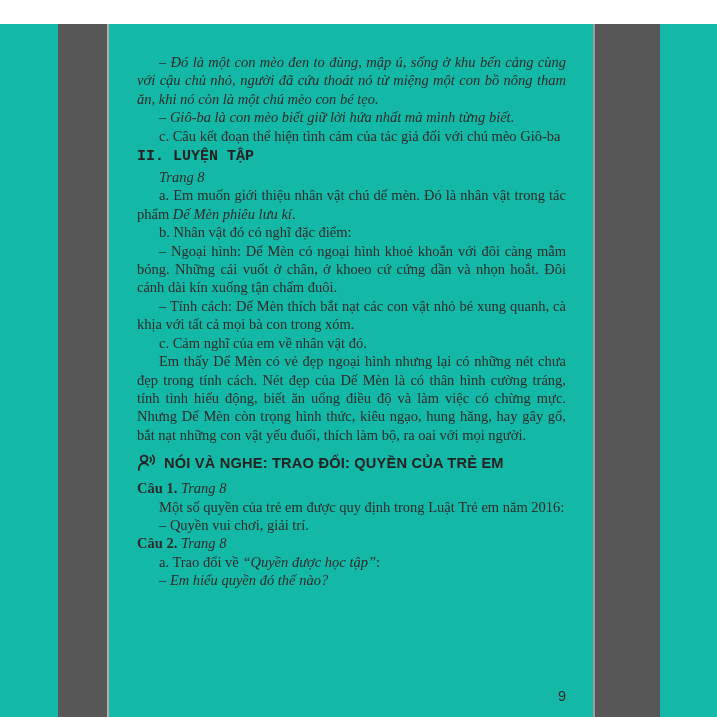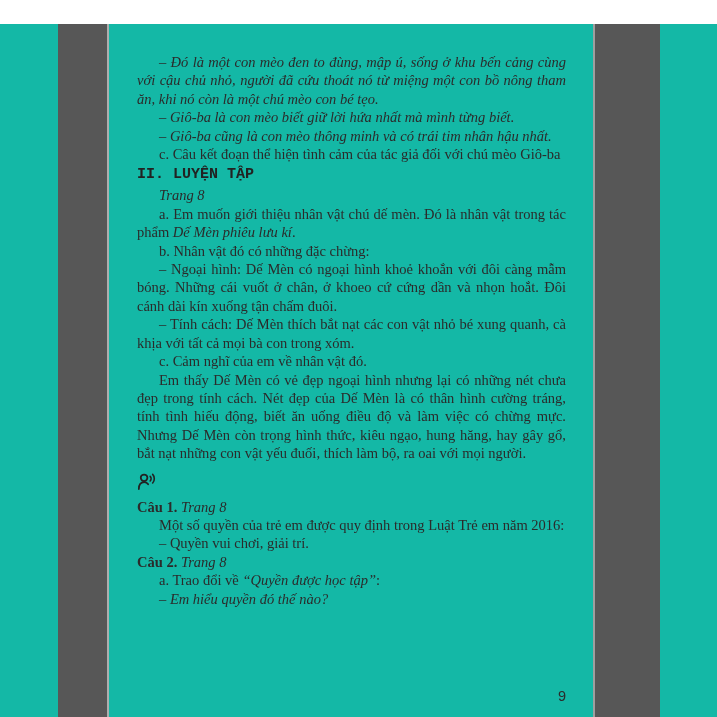--- a/index.html
+++ b/index.html
@@ -52,40 +52,40 @@
 
 <div class="canvas">
 
   <div class="side-bar left"></div>
   <div class="side-bar right"></div>
 
   <div class="page-content">
 
     <p class="it">– Đó là một con mèo đen to đùng, mập ú, sống ở khu bến cảng cùng với cậu chủ nhỏ, người đã cứu thoát nó từ miệng một con bồ nông tham ăn, khi nó còn là một chú mèo con bé tẹo.</p>
     <p class="it">– Giô-ba là con mèo biết giữ lời hứa nhất mà mình từng biết.</p>
-    <p class="it">– Giô-ba cũng là con mèo thông minh và có trái tim nhân hậu nhất.</p>
     <p>c. Câu kết đoạn thể hiện tình cảm của tác giả đối với chú mèo Giô-ba</p>
 
     <h3 class="practice-heading">II. LUYỆN TẬP</h3>
     <p class="it">Trang 8</p>
 
     <p><span>a. Em muốn giới thiệu nhân vật chú dế mèn. Đó là nhân vật trong tác phẩm </span><span class="it">Dế Mèn phiêu lưu kí</span><span>.</span></p>
-    <p>b. Nhân vật đó có những đặc chừng:</p>
+    <p>b. Nhân vật đó có nghĩ đặc điểm:</p>
     <p>– Ngoại hình: Dế Mèn có ngoại hình khoẻ khoắn với đôi càng mẫm bóng. Những cái vuốt ở chân, ở khoeo cứ cứng dần và nhọn hoắt. Đôi cánh dài kín xuống tận chấm đuôi.</p>
     <p>– Tính cách: Dế Mèn thích bắt nạt các con vật nhỏ bé xung quanh, cà khịa với tất cả mọi bà con trong xóm.</p>
     <p>c. Cảm nghĩ của em về nhân vật đó.</p>
     <p>Em thấy Dế Mèn có vẻ đẹp ngoại hình nhưng lại có những nét chưa đẹp trong tính cách. Nét đẹp của Dế Mèn là có thân hình cường tráng, tính tình hiếu động, biết ăn uống điều độ và làm việc có chừng mực. Nhưng Dế Mèn còn trọng hình thức, kiêu ngạo, hung hăng, hay gây gổ, bắt nạt những con vật yếu đuối, thích làm bộ, ra oai với mọi người.</p>
 
     <div class="speak-header">
       <svg class="speak-icon" width="20" height="20" viewBox="0 0 24 24">
         <circle cx="8.5" cy="7" r="4" fill="none" stroke="#222222" stroke-width="2.1"></circle>
         <path d="M2.2 20.5 C2.2 14.8 5.2 12.2 8.7 12.2 C10.8 12.2 12.4 13.2 13.4 14.8" fill="none" stroke="#222222" stroke-width="2.1" stroke-linecap="round"></path>
         <path d="M15.8 5.2 C17.3 6.7 17.3 9.3 15.8 10.8" fill="none" stroke="#222222" stroke-width="1.9" stroke-linecap="round"></path>
         <path d="M18.8 2.8 C21.4 5.4 21.4 10.6 18.8 13.2" fill="none" stroke="#222222" stroke-width="1.9" stroke-linecap="round"></path>
       </svg>
+      <span class="head-label">NÓI VÀ NGHE: TRAO ĐỔI: QUYỀN CỦA TRẺ EM</span>
     </div>
 
     <p class="q-line"><span class="bd">Câu 1.</span> <span class="it">Trang 8</span></p>
     <p>Một số quyền của trẻ em được quy định trong Luật Trẻ em năm 2016:</p>
     <p>– Quyền vui chơi, giải trí.</p>
 
     <p class="q-line"><span class="bd">Câu 2.</span> <span class="it">Trang 8</span></p>
     <p><span>a. Trao đổi về </span><span class="it">“Quyền được học tập”</span><span>:</span></p>
     <p class="it">– Em hiểu quyền đó thế nào?</p>
 

